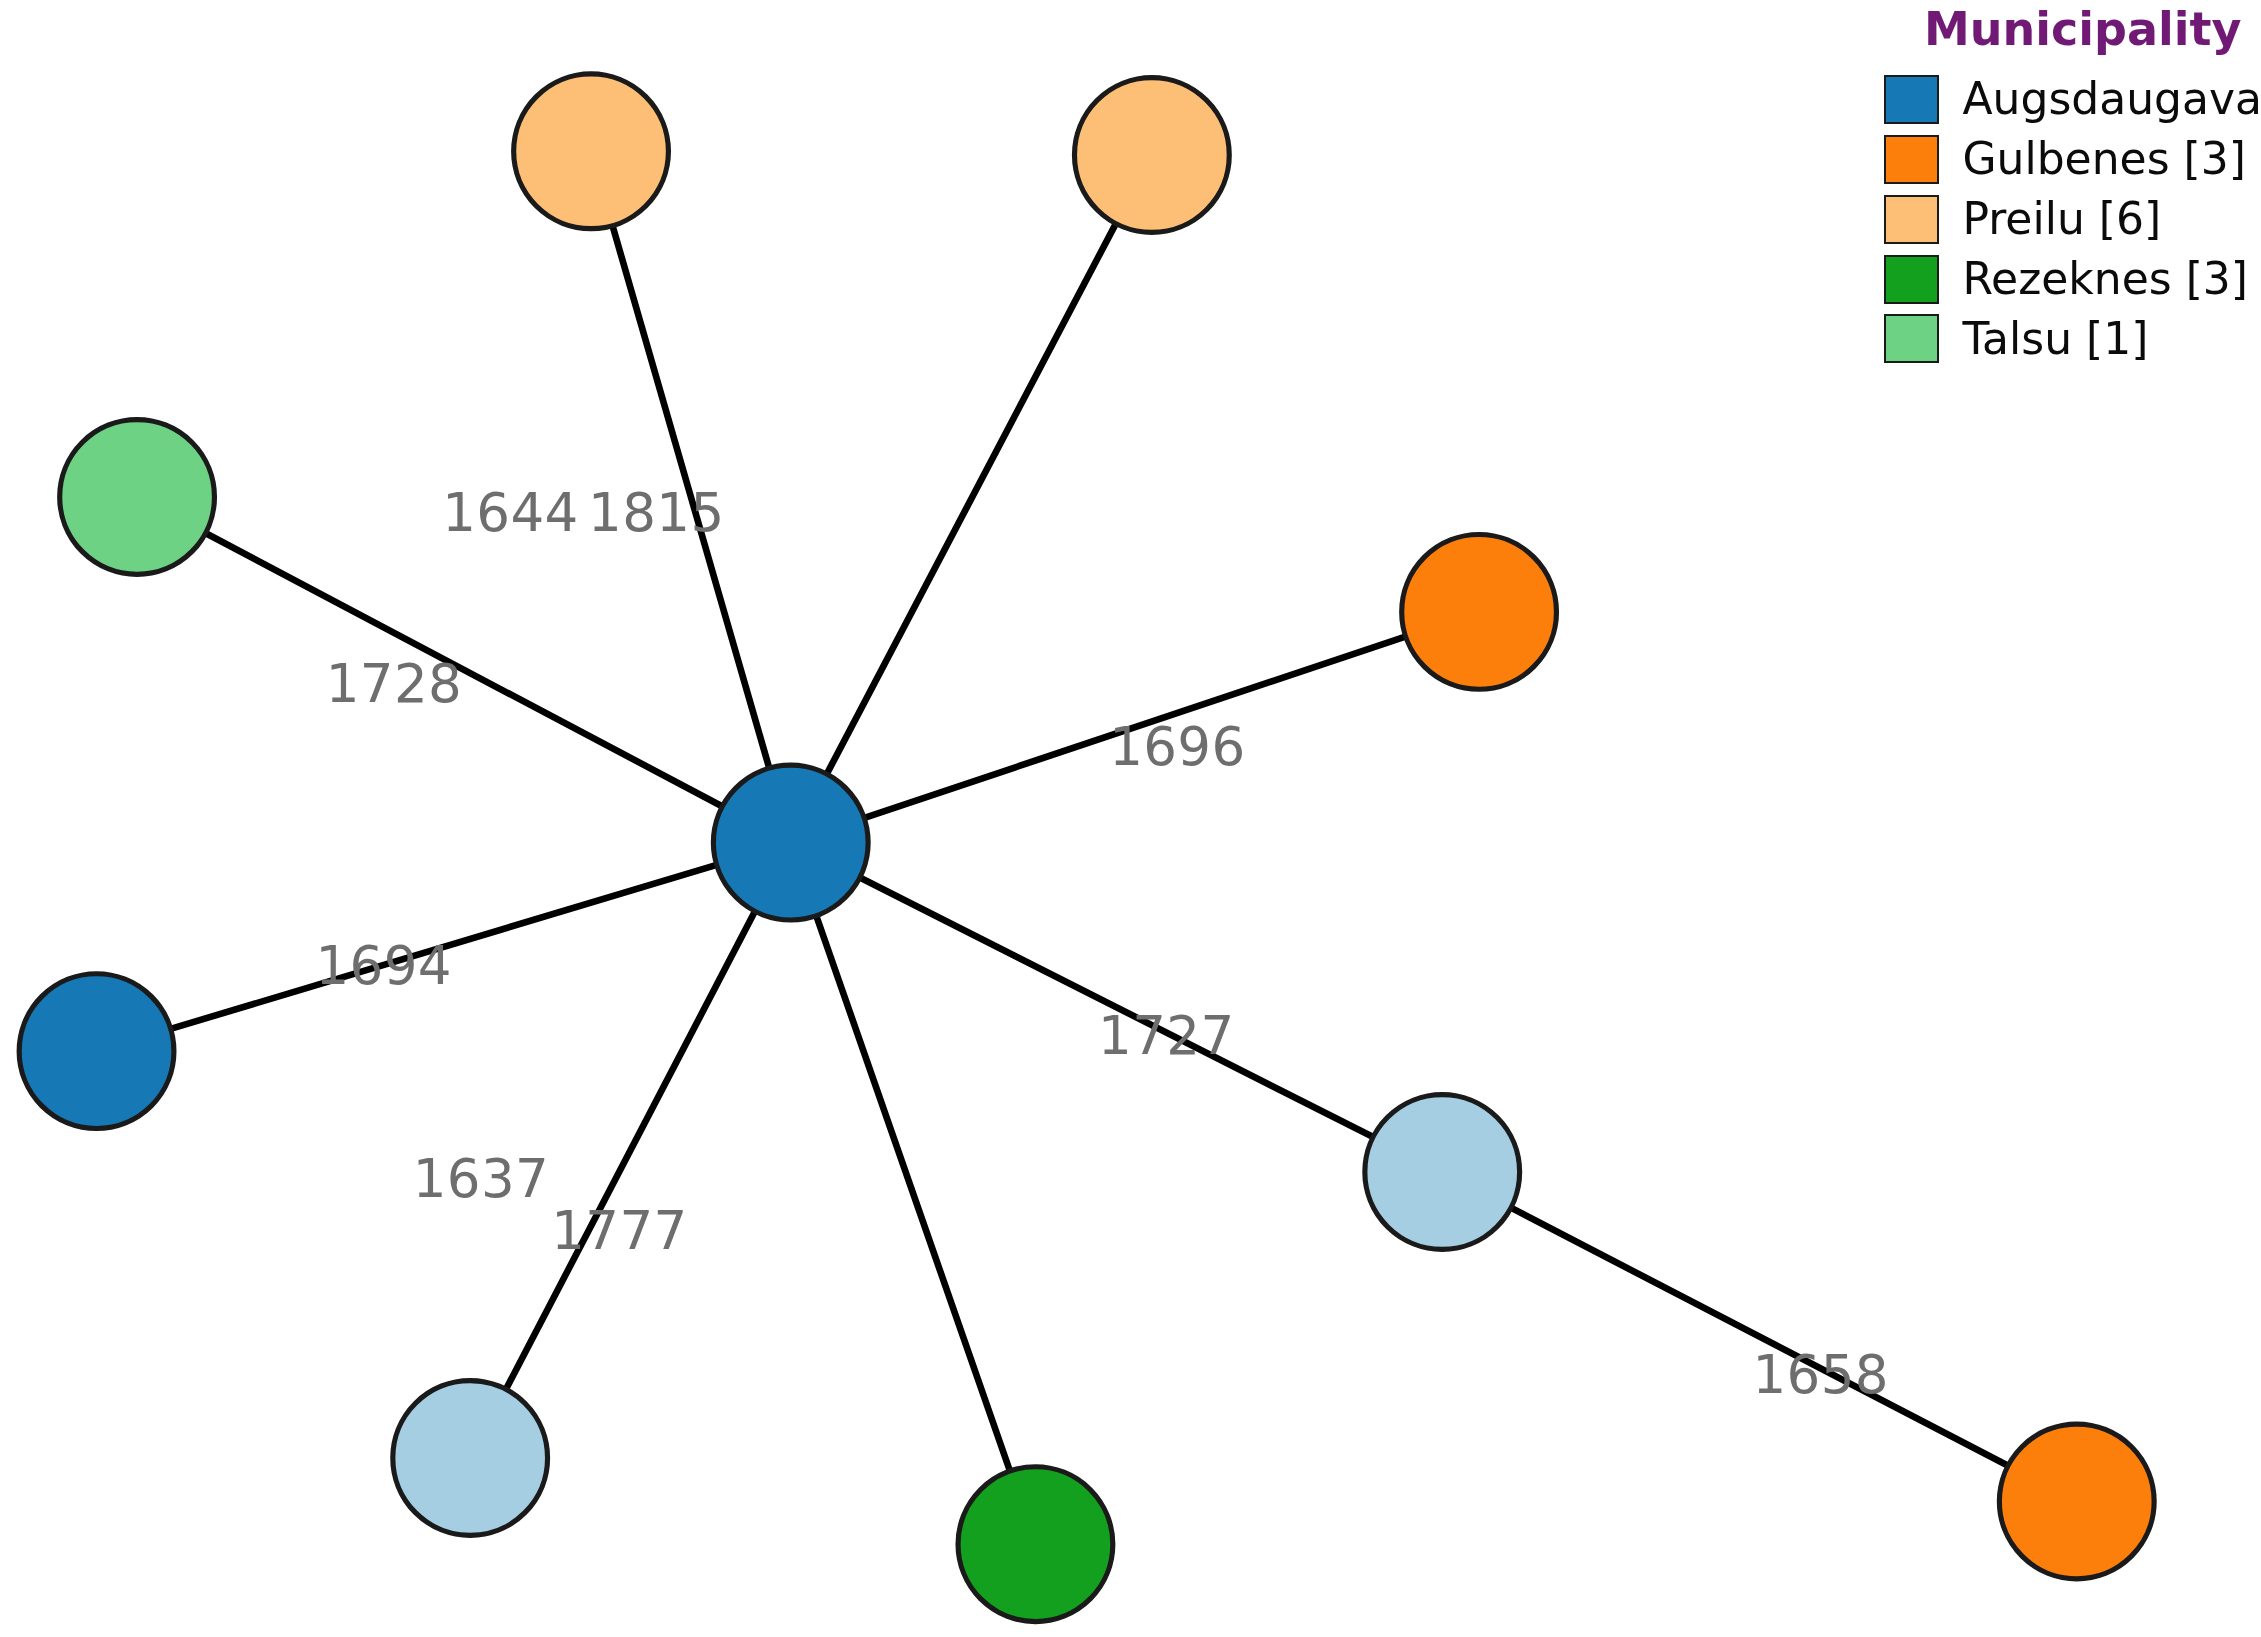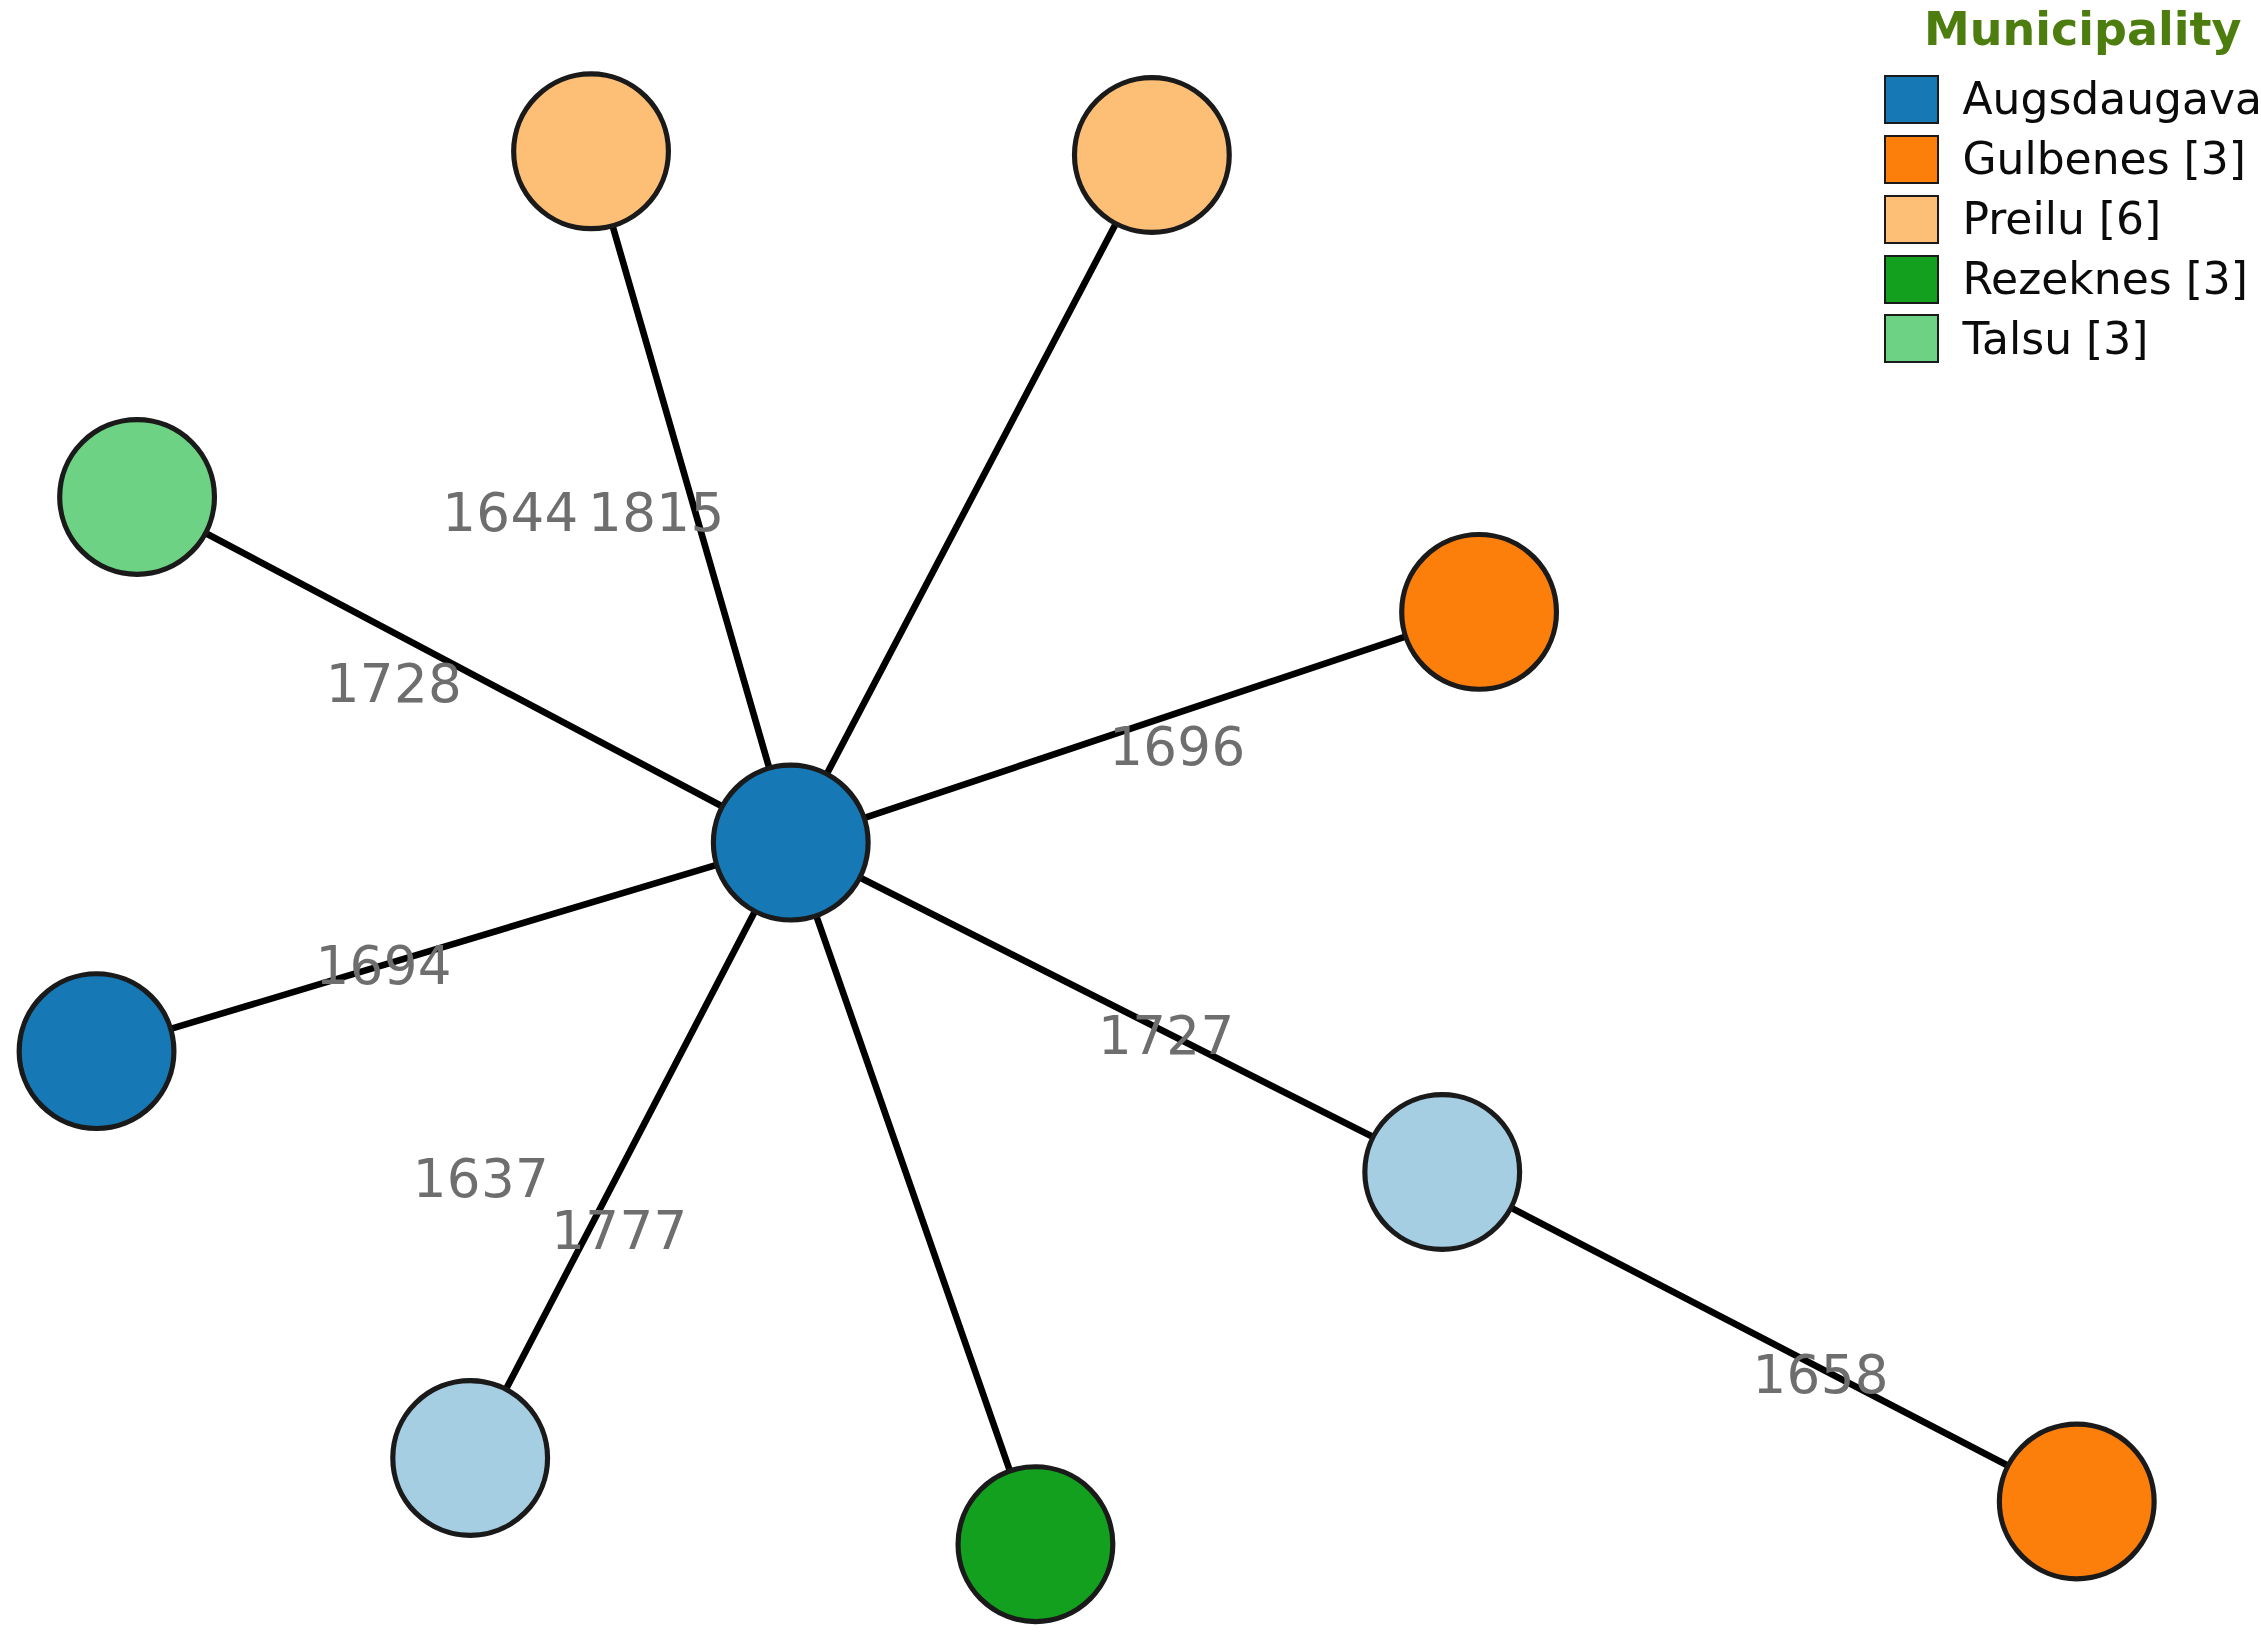--- a/index.html
+++ b/index.html
@@ -48,21 +48,21 @@
   
   #legend {
     position: absolute;
     left: 1878px;
     top: 5.9px;
     width: 383px;
   }
   #legend-title {
     font-size: 46px;
     font-weight: bold;
-    color: #4d7c0f;
+    color: #701a75;
     margin: 0 0 19px 46px;
     line-height: 1.0;
     white-space: nowrap;
   }
   .legend-row {
     display: flex;
     align-items: center;
     height: 57px;
     margin-bottom: 2.9px;
   }
@@ -138,19 +138,19 @@
         <div class="legend-row">
           <div class="legend-swatch" style="background: rgb(253, 191, 117);"></div>
           <div class="legend-label">Preilu [6]</div>
         </div>
         <div class="legend-row">
           <div class="legend-swatch" style="background: rgb(19, 160, 30);"></div>
           <div class="legend-label">Rezeknes [3]</div>
         </div>
         <div class="legend-row">
           <div class="legend-swatch" style="background: rgb(110, 210, 132);"></div>
-          <div class="legend-label">Talsu [3]</div>
+          <div class="legend-label">Talsu [1]</div>
         </div>
       </div>
   </div>
 
 </div>
 
 
 </body></html>

